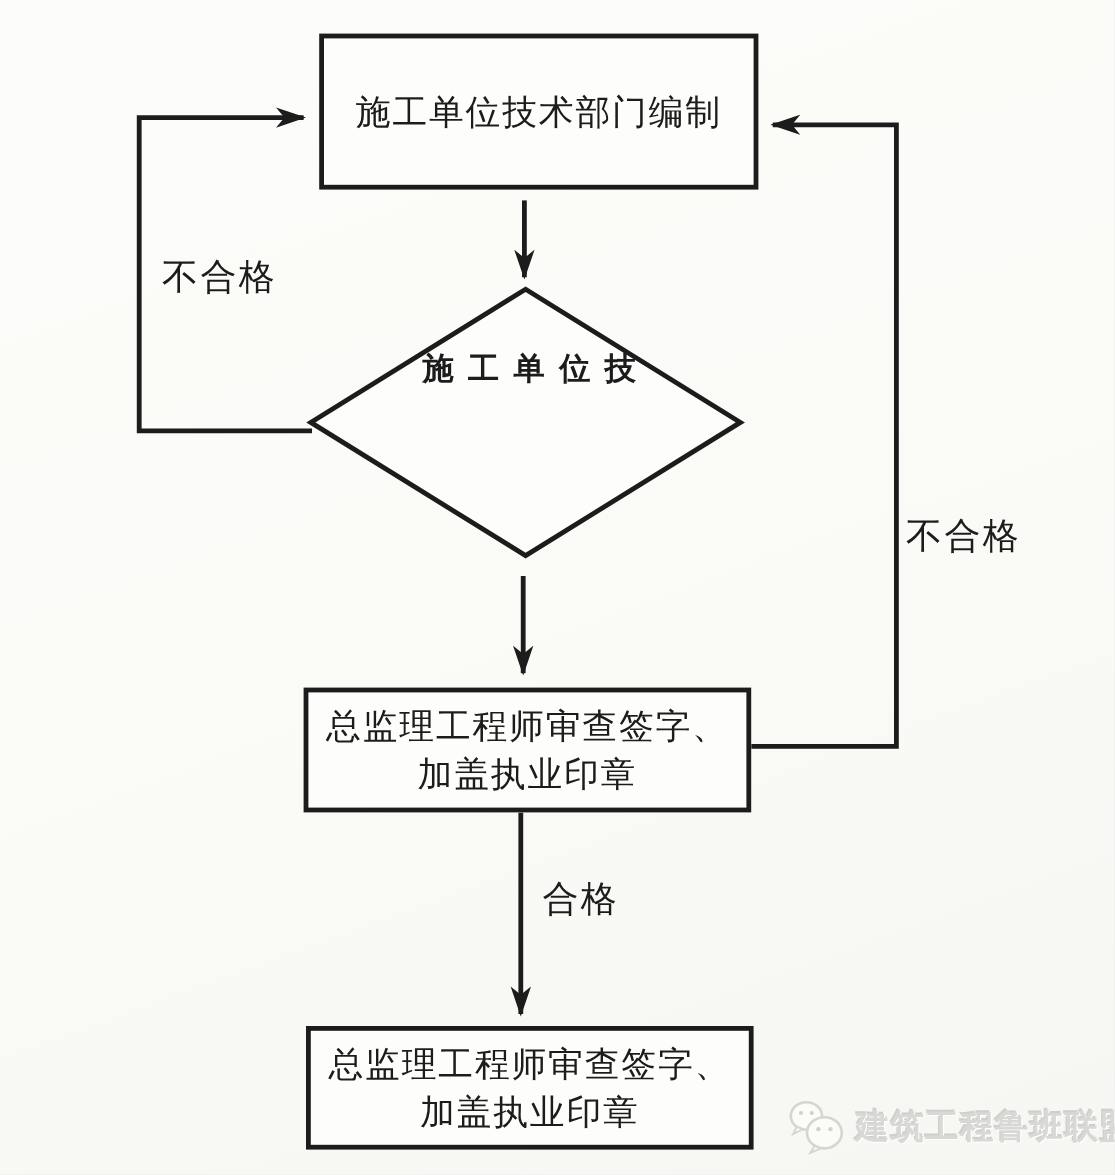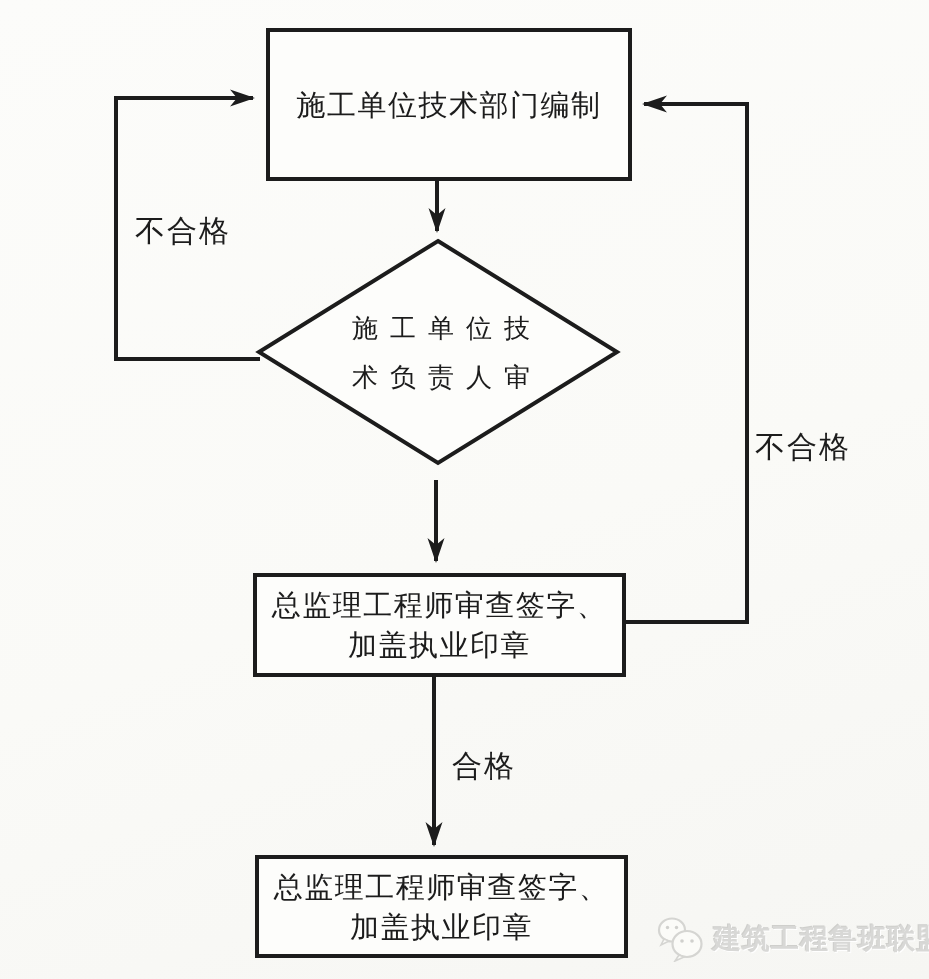--- a/index.html
+++ b/index.html
@@ -28,21 +28,21 @@
     box-sizing: border-box;
     border: 4px solid #1c1c1c;
     background: #fdfdfb;
     display: flex;
     flex-direction: column;
     align-items: center;
     justify-content: center;
     z-index: 2;
     text-align: center;
   }
-  #top-box    { left: 266px; top: 28px;  width: 366px; height: 153px; }
+  #top-box    { left: 266px; top: 28px;  width: 366px; height: 130px; }
   #review-box { left: 253px; top: 573px; width: 373px; height: 104px; }
   #final-box  { left: 255px; top: 855px; width: 373px; height: 103px; }
   .node .box-line {
     font-size: 29px;
     line-height: 40px;
     letter-spacing: 1.5px;
     white-space: nowrap;
     font-weight: 500;
   }
   #decision-text {
@@ -51,34 +51,33 @@
     width: 178px;
     z-index: 2;
   }
   #decision-text .d-line {
     font-size: 26px;
     line-height: 28.5px;
     text-align: justify;
     text-align-last: justify;
     text-justify: inter-character;
     white-space: nowrap;
-    font-weight: 400;
-    margin-top: 20px;
+    font-weight: 700;
   }
   .edge-label {
     position: absolute;
     z-index: 2;
     font-size: 30px;
     letter-spacing: 2px;
     white-space: nowrap;
     font-weight: 400;
   }
   #label-fail-left  { left: 135px; top: 211px; }
   #label-fail-right { left: 755px; top: 427px; }
-  #label-pass       { left: 452px; top: 746px; text-align: center; }
+  #label-pass       { left: 452px; top: 729px; text-align: center; }
   #watermark {
     position: absolute;
     left: 655px; top: 916px;
     z-index: 3;
     display: flex;
     align-items: center;
     gap: 8px;
   }
   #watermark-text {
     font-size: 28px;
@@ -113,21 +112,20 @@
 
     <polyline points="626,622 747,622 747,104 644,104" fill="none" stroke="#1c1c1c" stroke-width="4" marker-end="url(#ah)"></polyline>
   </svg>
 
   <div class="node" id="top-box">
     <div class="box-line">施工单位技术部门编制</div>
   </div>
 
   <div id="decision-text">
     <div class="d-line">施工单位技</div>
-    <div class="d-line">术负责人审</div>
   </div>
 
   <div class="node" id="review-box">
     <div class="box-line">总监理工程师审查签字、</div>
     <div class="box-line">加盖执业印章</div>
   </div>
 
   <div class="node" id="final-box">
     <div class="box-line">总监理工程师审查签字、</div>
     <div class="box-line">加盖执业印章</div>

